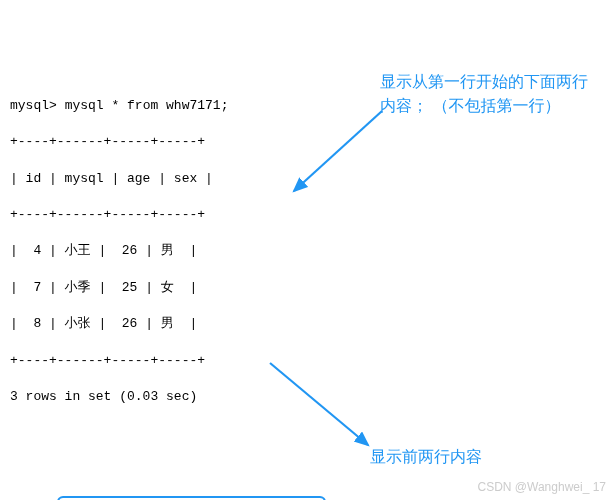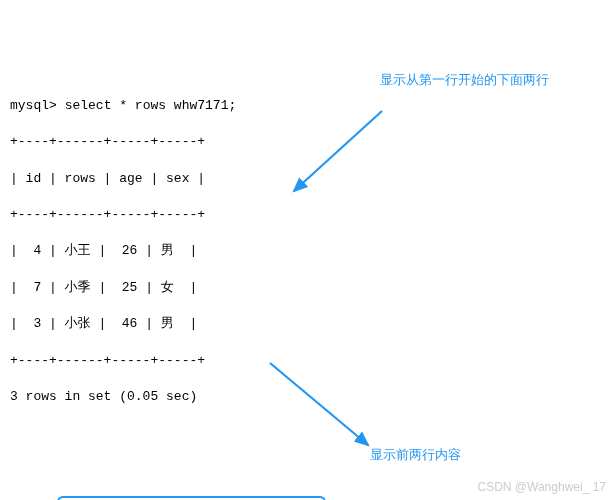--- a/index.html
+++ b/index.html
@@ -20,21 +20,21 @@
       display: inline-block;
       border: 2px solid #2196F3;
       border-radius: 6px;
       padding: 0 4px;
       margin: -1px 0;
     }
     .annotation {
       position: absolute;
       color: #2196F3;
       font-family: "Microsoft YaHei", "SimSun", sans-serif;
-      font-size: 13px;
+      font-size: 16px;
       white-space: normal;
       line-height: 1.5;
     }
     .arrow-svg {
       position: absolute;
       pointer-events: none;
     }
     .watermark {
       position: absolute;
       right: 10px;
@@ -45,29 +45,29 @@
       white-space: nowrap;
       text-align: right;
     }
   </style>
 </head>
 <body>
 
 
 
 
-<div class="term-line"><span>mysql&gt;</span> <span>select * rows whw7171;</span></div>
+<div class="term-line"><span>mysql&gt;</span> <span>mysql * from whw7171;</span></div>
 <div class="term-line">+----+------+-----+-----+</div>
-<div class="term-line">| id | rows | age | sex |</div>
+<div class="term-line">| id | mysql | age | sex |</div>
 <div class="term-line">+----+------+-----+-----+</div>
 <div class="term-line">|  4 | 小王 |  26 | 男  |</div>
 <div class="term-line">|  7 | 小季 |  25 | 女  |</div>
-<div class="term-line">|  3 | 小张 |  46 | 男  |</div>
+<div class="term-line">|  8 | 小张 |  26 | 男  |</div>
 <div class="term-line">+----+------+-----+-----+</div>
-<div class="term-line">3 rows in set (0.05 sec)</div>
+<div class="term-line">3 rows in set (0.03 sec)</div>
 <div class="term-line"> </div>
 
 
 <div class="term-line"><span>mysql&gt;</span><span class="highlight"><span> select * from whw7171 limit 1,2;</span></span></div>
 
 
 
 
 
 
@@ -83,20 +83,21 @@
 
 
 
 
 
 
 
 
 <div class="annotation" style="left:380px; top:70px; width:220px;">
   <div>显示从第一行开始的下面两行</div>
+  <div>内容； （不包括第一行）</div>
 </div>
 
 
 <svg class="arrow-svg" style="left:280px; top:105px; width:110px; height:95px;" viewBox="0 0 110 95">
   <defs>
     <marker id="ah1" markerWidth="8" markerHeight="8" refX="6" refY="3" orient="auto">
       <path d="M0,0 L7,3 L0,6 Z" fill="#2196F3"></path>
     </marker>
   </defs>
   <line x1="102" y1="6" x2="14" y2="86" stroke="#2196F3" stroke-width="2.2" marker-end="url(#ah1)"></line>

